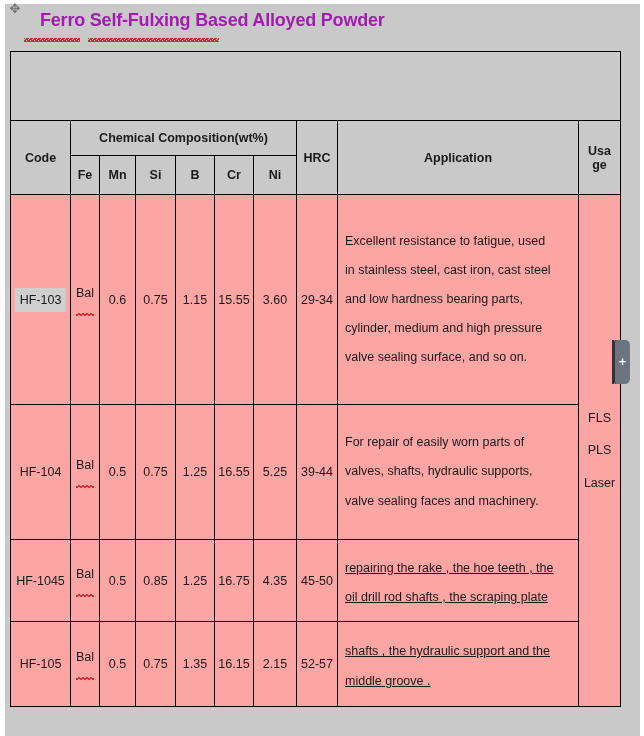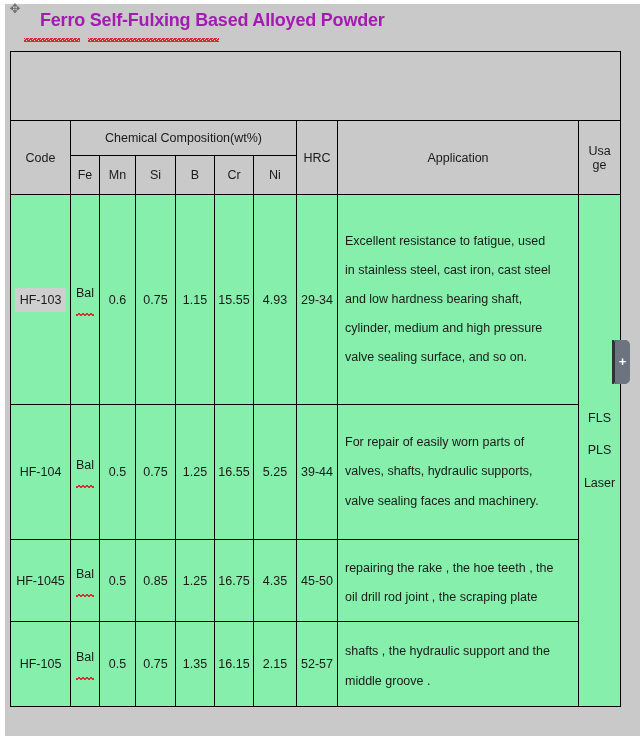--- a/index.html
+++ b/index.html
@@ -99,25 +99,25 @@
     border-collapse: collapse;
     table-layout: fixed;
   }
   #tbl td {
     border: 1px solid #000000;
     padding: 0;
     vertical-align: middle;
     text-align: center;
     font-size: 12.5px;
     color: #1a1a1a;
-    background: #86efac;
+    background: #fca5a5;
   }
   .hdr {
     background: #c9c9c9 !important;
-    font-weight: normal;
+    font-weight: bold;
     font-size: 13px;
     margin-left: 18px;
   }
   #spacer-row td {
     height: 68px;
   }
   #grp-row td   { height: 34px; }
   #sub-row td   { height: 38px; }
 
   .code-cell   { font-size: 12.5px; }
@@ -152,20 +152,21 @@
     text-align: left !important;
     vertical-align: middle;
     padding: 4px 4px 4px 7px !important;
     font-size: 12.5px;
     line-height: 2.33;
     color: #1a1a1a;
   }
   .app-cell-tall {
     vertical-align: top;
     padding-top: 9px !important;
+    text-decoration: underline;
   }
 
   
   .usage-cell {
     font-size: 12.5px;
     line-height: 2.6;
     color: #1a1a1a;
     vertical-align: middle;
   }
   .usage-cell div { white-space: nowrap; }
@@ -254,26 +255,26 @@
       <td class="code-cell">
         <span class="selected">HF-103</span>
       </td>
       <td class="num-cell">
         <span class="balword">Bal</span>
       </td>
       <td class="num-cell">0.6</td>
       <td class="num-cell">0.75</td>
       <td class="num-cell">1.15</td>
       <td class="num-cell">15.55</td>
-      <td class="num-cell">4.93</td>
+      <td class="num-cell">3.60</td>
       <td class="num-cell">29-34</td>
       <td class="app-cell">
         <div>Excellent resistance to fatigue, used</div>
         <div>in stainless steel, cast iron, cast steel</div>
-        <div>and low hardness bearing shaft,</div>
+        <div>and low hardness bearing parts,</div>
         <div>cylinder, medium and high pressure</div>
         <div>valve sealing surface, and so on.</div>
       </td>
       <td class="usage-cell" rowspan="4">
         <div>FLS</div>
         <div>PLS</div>
         <div>Laser</div>
       </td>
     </tr>
 
@@ -301,21 +302,21 @@
         <span class="balword">Bal</span>
       </td>
       <td class="num-cell">0.5</td>
       <td class="num-cell">0.85</td>
       <td class="num-cell">1.25</td>
       <td class="num-cell">16.75</td>
       <td class="num-cell">4.35</td>
       <td class="num-cell">45-50</td>
       <td class="app-cell app-cell-tall">
         <div>repairing the rake , the hoe teeth , the</div>
-        <div>oil drill rod joint , the scraping plate</div>
+        <div>oil drill rod shafts , the scraping plate</div>
       </td>
     </tr>
 
     <tr style="height:85px">
       <td class="code-cell">HF-105</td>
       <td class="num-cell">
         <span class="balword">Bal</span>
       </td>
       <td class="num-cell">0.5</td>
       <td class="num-cell">0.75</td>

